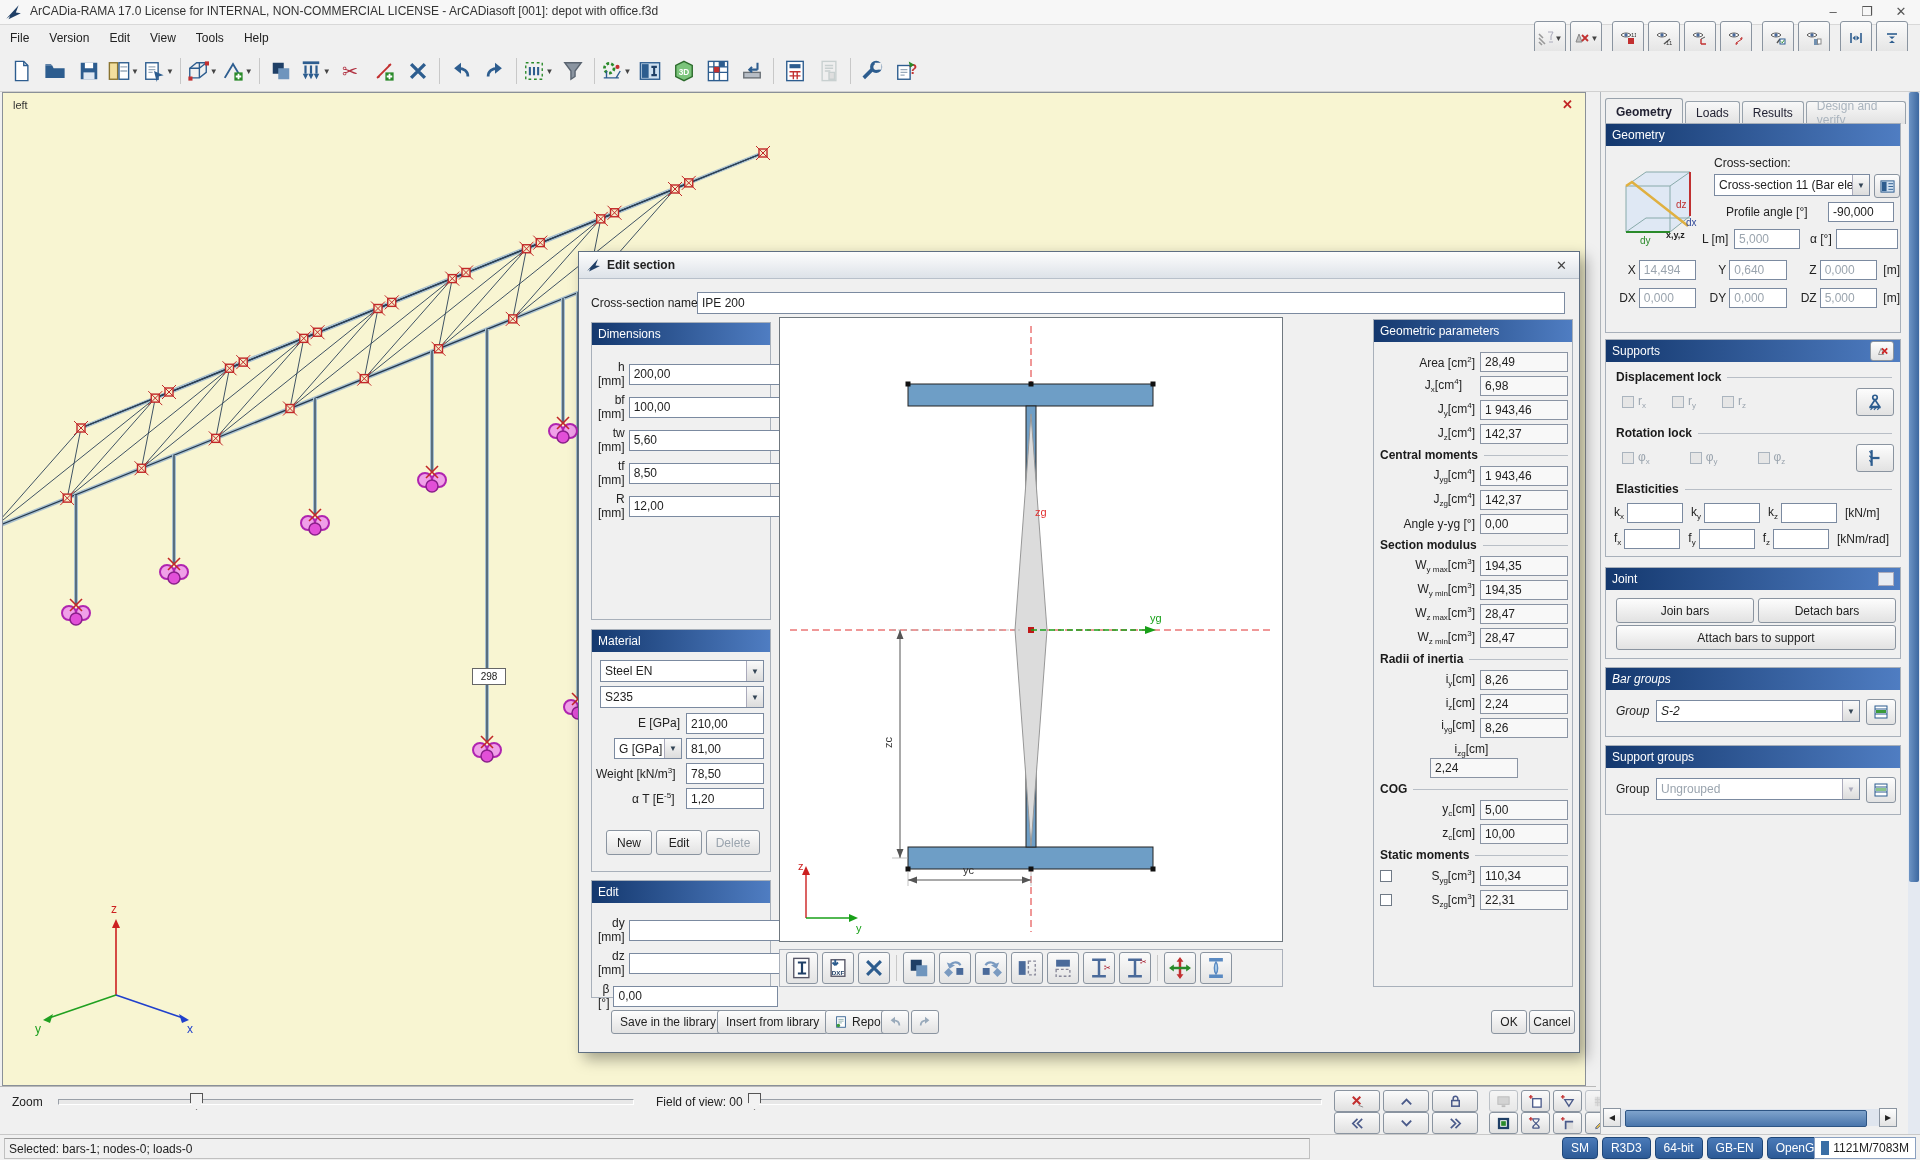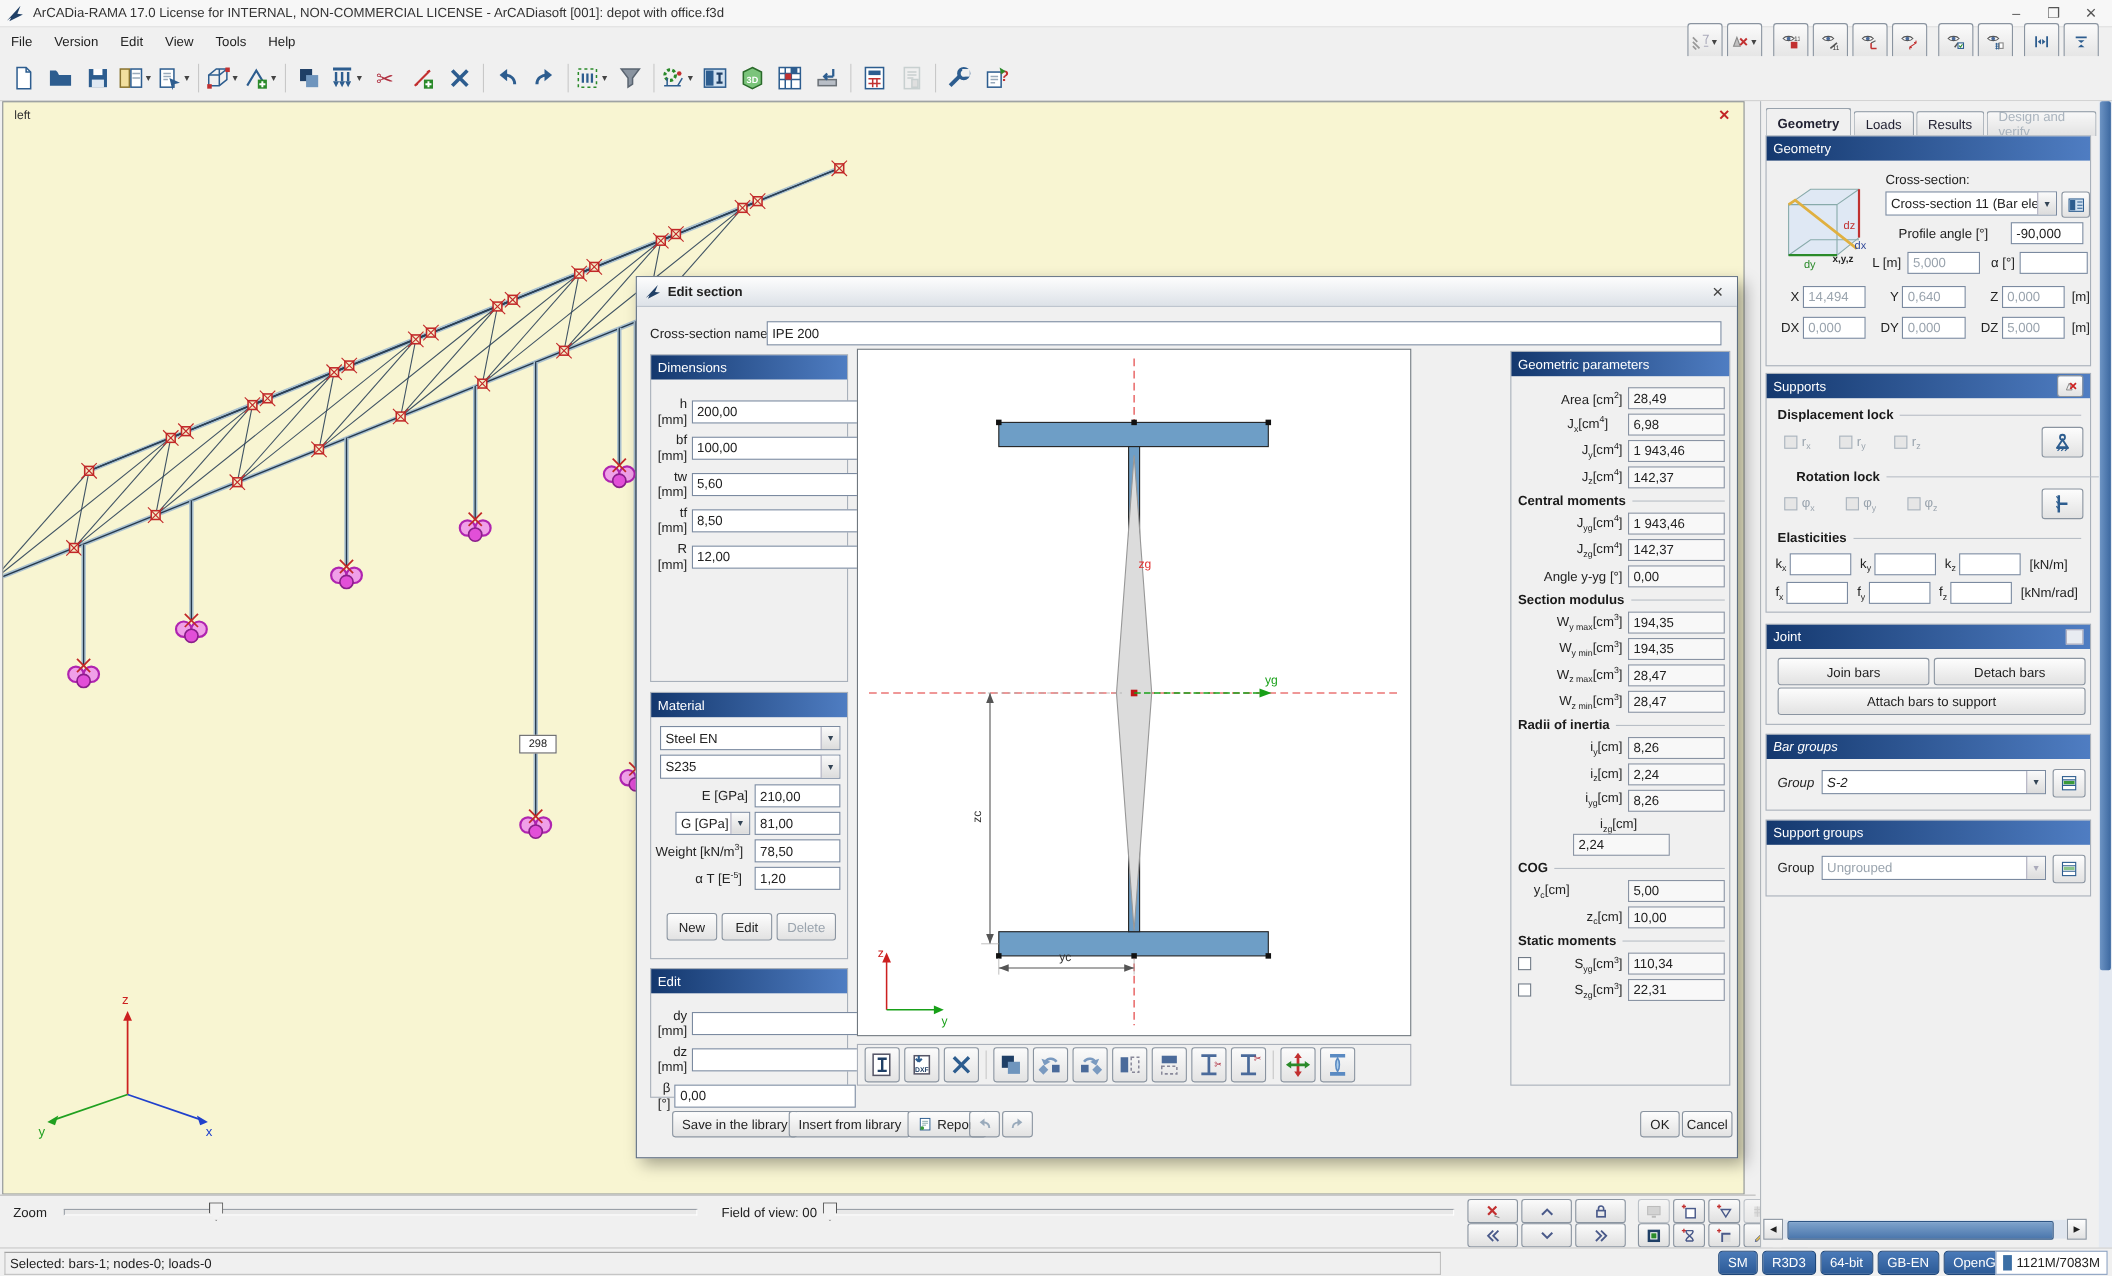--- a/index.html
+++ b/index.html
@@ -889,25 +889,25 @@
           <span class="rowlab" style="color:#9aa4ae;margin-left:4px">r<sub>z</sub></span>
         </span>
       </div>
     <div class="btn abs" style="left:250px;top:48px;width:36px;height:26px;">
       <svg width="18" height="18" viewBox="0 0 16 16">
           <circle cx="8" cy="4" r="2" fill="none" stroke="#2d5d8f" stroke-width="1.5"></circle>
           <path d="M8 6L4 12h8z" fill="none" stroke="#2d5d8f" stroke-width="1.5"></path>
           <path d="M3 13h10M4 15l2-2m1 2l2-2m1 2l2-2" stroke="#2d5d8f"></path>
         </svg>
     </div>
-    <div class="grptitle abs" style="left:10px;top:86px;width:276px;margin-left:17px;">
+    <div class="grptitle abs" style="left:10px;top:86px;width:276px;">
       <span>Rotation lock</span>
         <span class="rule"></span>
     </div>
-    <div id="rotchecks" class="abs" style="left:16px;top:110px;width:220px;display:flex;gap:28px;">
+    <div id="rotchecks" class="abs" style="left:16px;top:110px;width:220px;display:flex;gap:40px;">
         <span style="display: inline-flex; align-items: center;">
           <span class="chk dis"></span>
           <span class="rowlab" style="color:#9aa4ae;margin-left:4px">φ<sub>x</sub></span>
         </span>
         <span style="display: inline-flex; align-items: center;">
           <span class="chk dis"></span>
           <span class="rowlab" style="color:#9aa4ae;margin-left:4px">φ<sub>y</sub></span>
         </span>
         <span style="display: inline-flex; align-items: center;">
           <span class="chk dis"></span>
@@ -1300,21 +1300,21 @@
           <div class="valbox" style="width: 88px; height: 20px;">8,26</div>
         </div>
         <div style="display: flex; align-items: center; margin: 4px 0px; flex-direction: column;">
           <span class="rowlab" style="flex:1;text-align:right;margin-right:5px">i<sub>zg</sub>[cm]</span>
           <div class="valbox" style="width: 88px; height: 20px;">2,24</div>
         </div>
         <div class="grptitle" style="margin: 4px 0px 2px;">
           <span>COG</span>
           <span class="rule"></span>
         </div>
-        <div style="display: flex; align-items: center; margin: 4px 0px; gap: 48px;">
+        <div style="display: flex; align-items: center; margin: 4px 0px;">
           <span class="rowlab" style="flex:1;text-align:right;margin-right:5px">y<sub>c</sub>[cm]</span>
           <div class="valbox" style="width: 88px; height: 20px;">5,00</div>
         </div>
         <div style="display: flex; align-items: center; margin: 4px 0px;">
           <span class="rowlab" style="flex:1;text-align:right;margin-right:5px">z<sub>c</sub>[cm]</span>
           <div class="valbox" style="width: 88px; height: 20px;">10,00</div>
         </div>
         <div class="grptitle" style="margin: 4px 0px 2px;">
           <span>Static moments</span>
           <span class="rule"></span>

